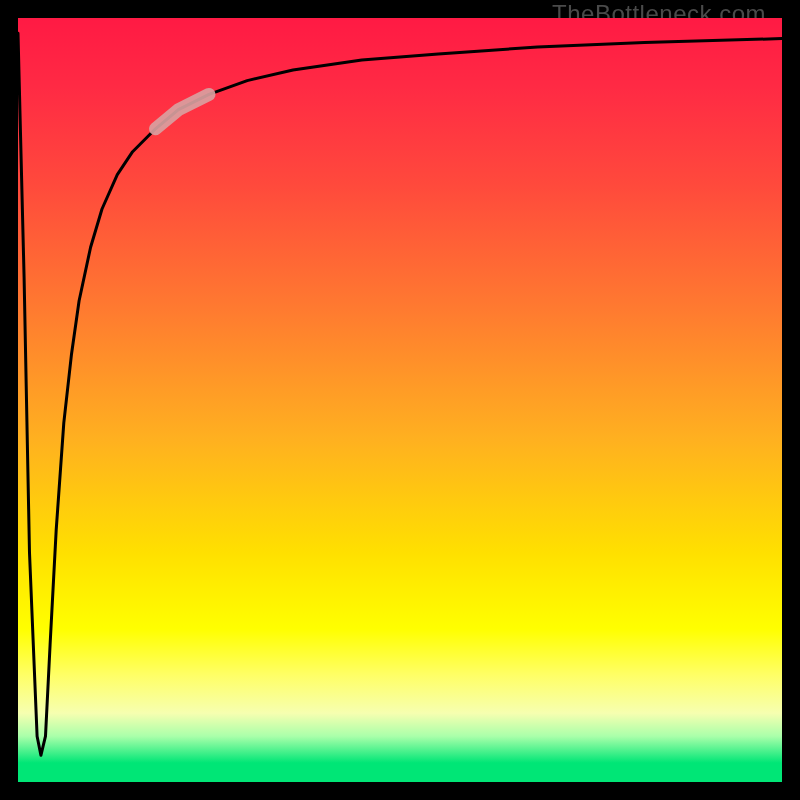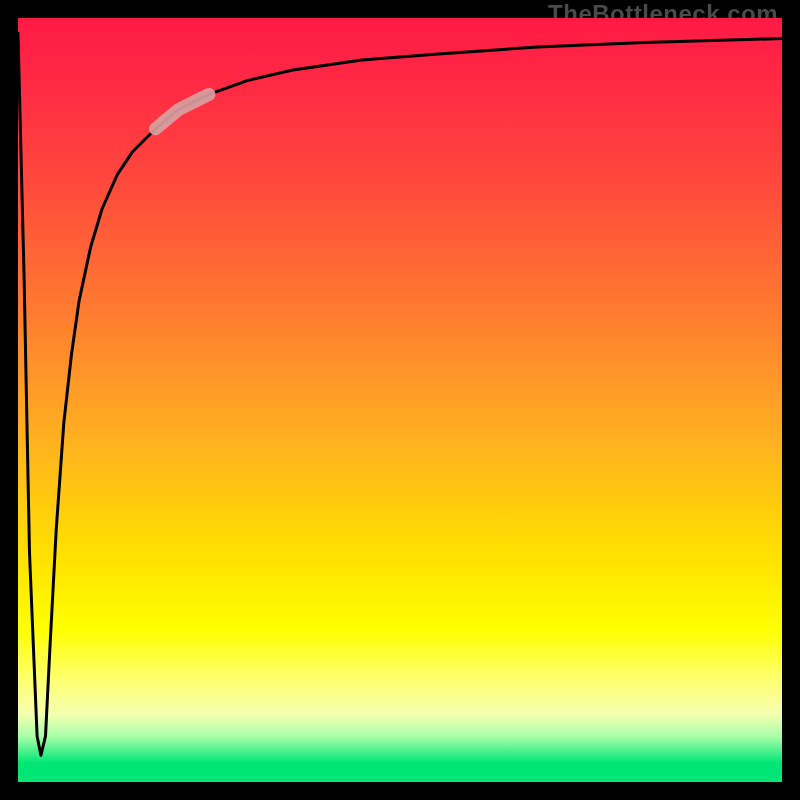--- a/index.html
+++ b/index.html
@@ -35,24 +35,24 @@
       #ffff66 86%,
       #f6ffb0 91%,
       #aaffaa 94%,
       #00e676 97.5%,
       #00e676 100%
     );
   }
   .watermark {
     position: absolute;
     top: 0px;
-    right: 22px;
+    right: 34px;
     color: #4a4a4a;
     font-size: 24px;
-    font-weight: 700;
+    font-weight: 400;
     letter-spacing: 0.5px;
     user-select: none;
   }
   svg.curve {
     position: absolute;
     left: 0;
     top: 0;
     width: 764px;
     height: 764px;
     overflow: visible;

